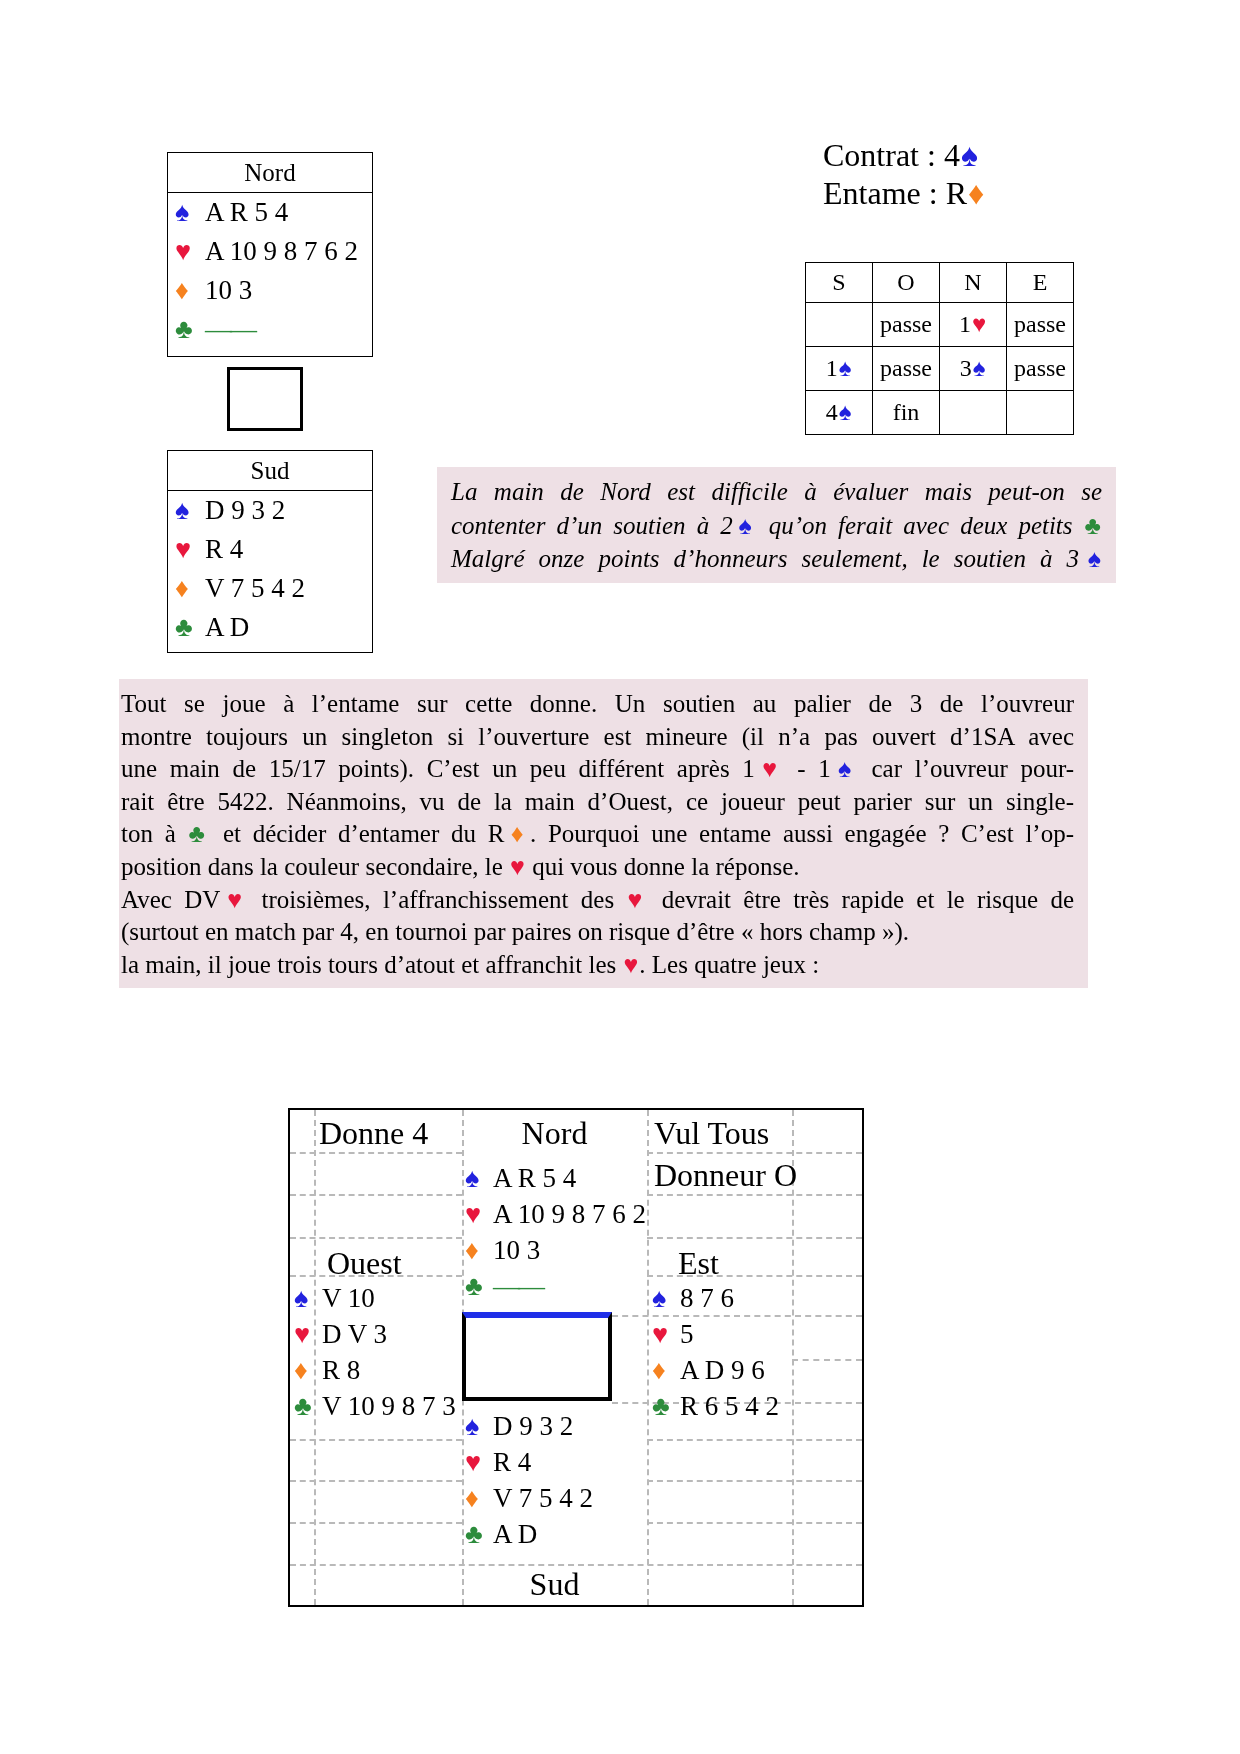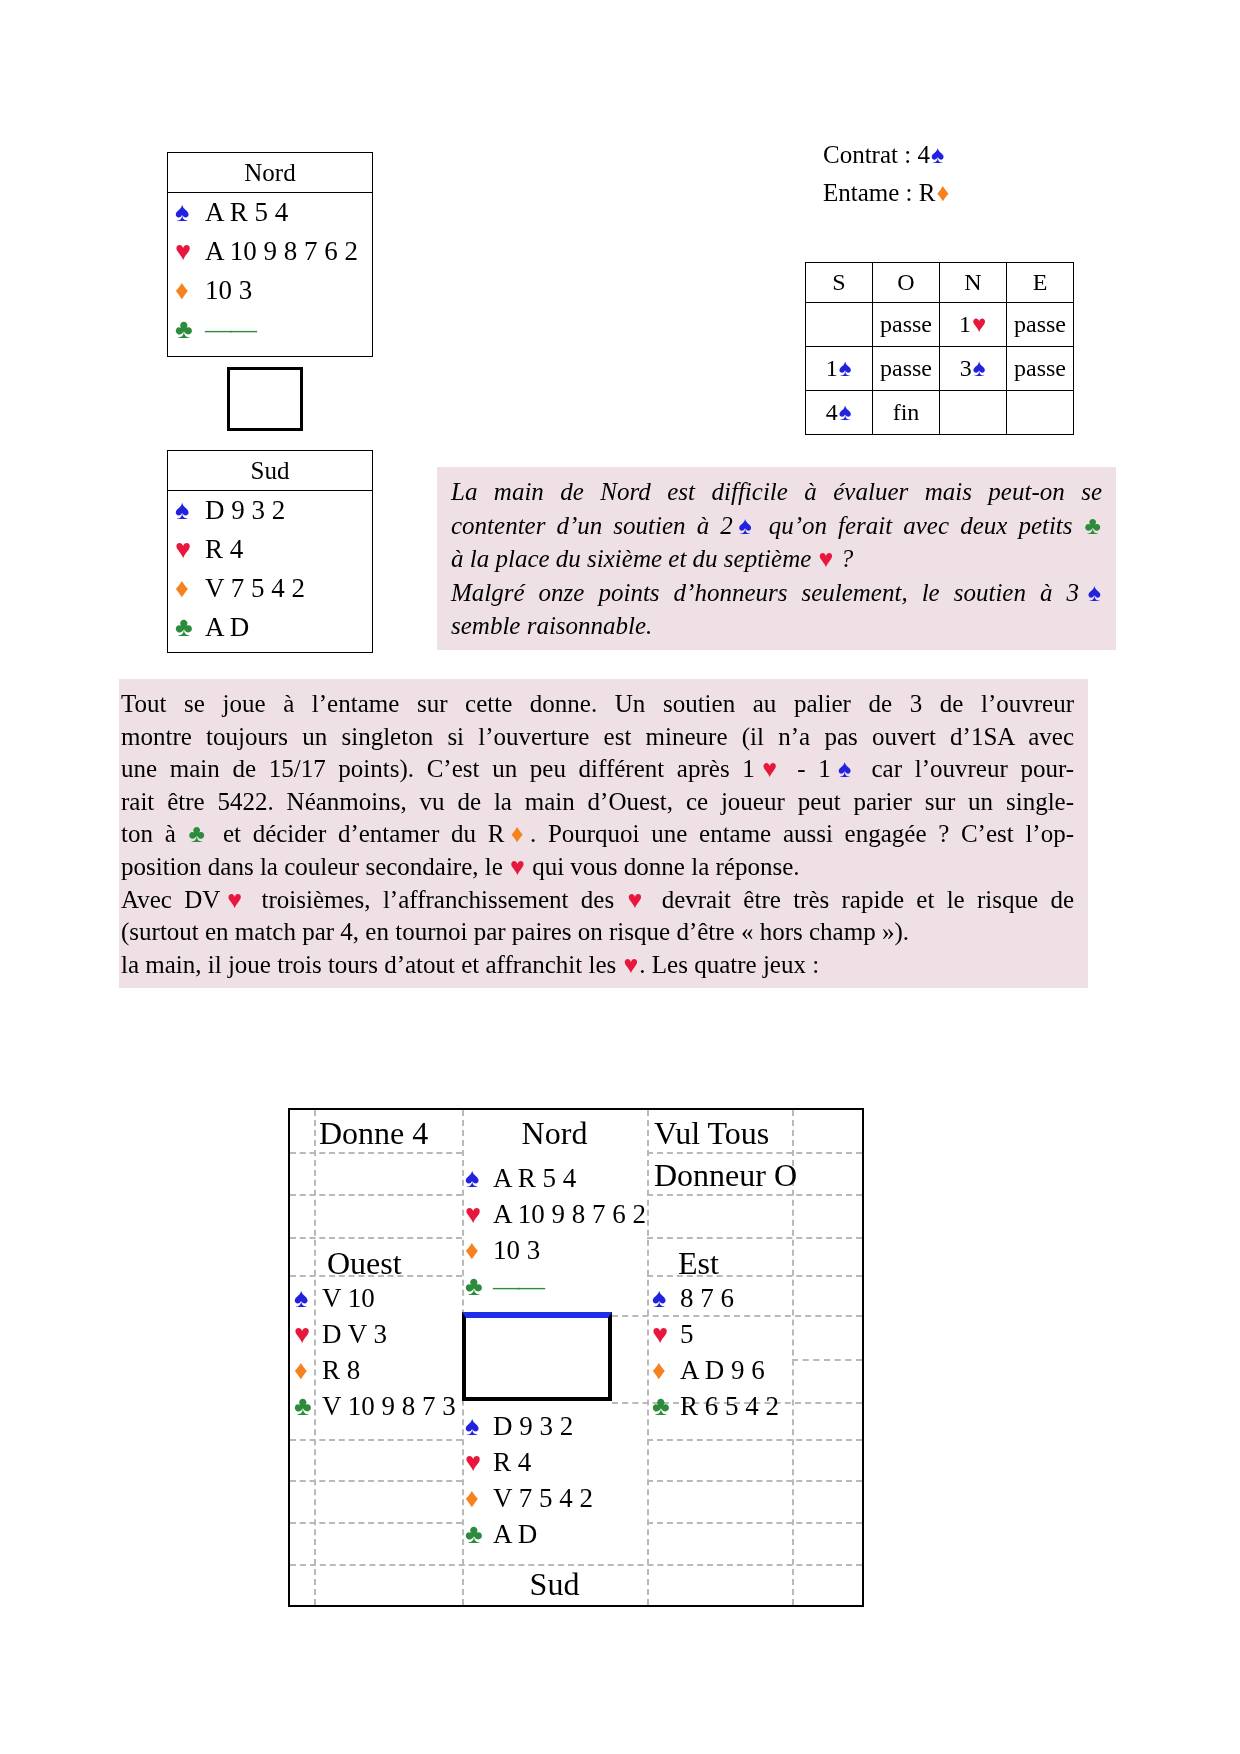--- a/index.html
+++ b/index.html
@@ -19,21 +19,21 @@
   .nord-box { left:167px; top:152px; width:204px; height:203px; }
   .sud-box  { left:167px; top:450px; width:204px; height:201px; }
   .hand-box-title { height:39px; line-height:39px; border-bottom:1px solid #000; text-align:center; font-size:25px; }
   .hand-box .hand-line { padding-left:7px; font-size:27px; line-height:39px; height:39px; white-space:nowrap; }
   .hand-line .suit { display:inline-block; width:30px; }
   .void-dash { letter-spacing:-2px; color:var(--club,#2D8C3C); }
 
   .mini-card-box { position:absolute; left:227px; top:367px; width:70px; height:58px; border:3px solid #000; background:#fff; }
 
   
-  .contract-block { position:absolute; left:823px; top:136px; font-size:25px; line-height:38px; white-space:nowrap; }
+  .contract-block { position:absolute; left:823px; top:136px; font-size:32px; line-height:38px; white-space:nowrap; }
 
   
   .bid-table { position:absolute; left:805px; top:262px; border-collapse:collapse; font-size:24px; }
   .bid-table th, .bid-table td { border:1px solid #000; width:66px; text-align:center; font-weight:normal; padding:0; white-space:nowrap; }
   .bid-table th { height:39px; }
   .bid-table td { height:43px; }
 
   
   .note { position:absolute; background:var(--highlight,#EEE0E5); font-size:25px; }
   .note1 { left:437px; top:467px; width:651px; padding:8px 14px 7px 14px; }
@@ -124,23 +124,21 @@
       <td>fin</td>
       <td></td>
       <td></td>
     </tr>
   </tbody>
     </table>
 
   <div class="note note1">
     <span class="tline j">La main de Nord est difficile à évaluer mais peut-on se</span>
     <span class="tline j">contenter d’un soutien à 2<span class="suit-inline suit-s">♠</span> qu’on ferait avec deux petits <span class="suit-inline suit-c">♣</span></span>
-    <span class="tline">à la place du sixième et du septième <span class="suit-inline suit-h">♥</span> ?</span>
     <span class="tline j">Malgré onze points d’honneurs seulement, le soutien à 3<span class="suit-inline suit-s">♠</span></span>
-    <span class="tline">semble raisonnable.</span>
   </div>
 
   <div class="note note2">
     <span class="tline j">Tout se joue à l’entame sur cette donne. Un soutien au palier de 3 de l’ouvreur</span>
     <span class="tline j">montre toujours un singleton si l’ouverture est mineure (il n’a pas ouvert d’1SA avec</span>
     <span class="tline j">une main de 15/17 points). C’est un peu différent après 1<span class="suit-inline suit-h">♥</span> - 1<span class="suit-inline suit-s">♠</span> car l’ouvreur pour-</span>
     <span class="tline j">rait être 5422. Néanmoins, vu de la main d’Ouest, ce joueur peut parier sur un single-</span>
     <span class="tline j">ton à <span class="suit-inline suit-c">♣</span> et décider d’entamer du R<span class="suit-inline suit-d">♦</span>. Pourquoi une entame aussi engagée ? C’est l’op-</span>
     <span class="tline">position dans la couleur secondaire, le <span class="suit-inline suit-h">♥</span> qui vous donne la réponse.</span>
     <span class="tline j">Avec DV<span class="suit-inline suit-h">♥</span> troisièmes, l’affranchissement des <span class="suit-inline suit-h">♥</span> devrait être très rapide et le risque de</span>

